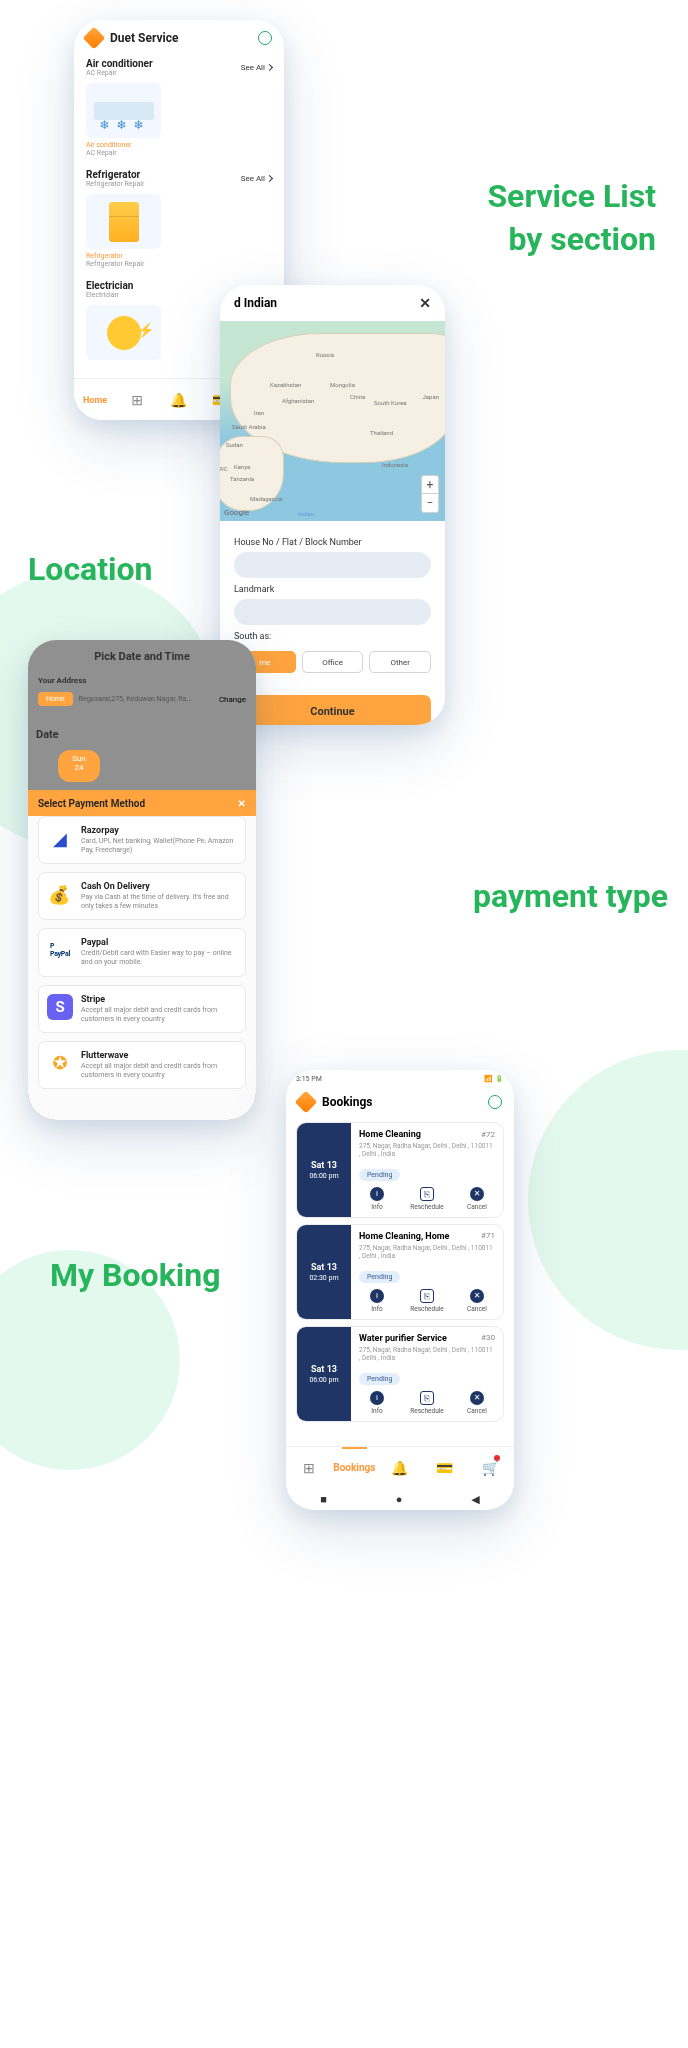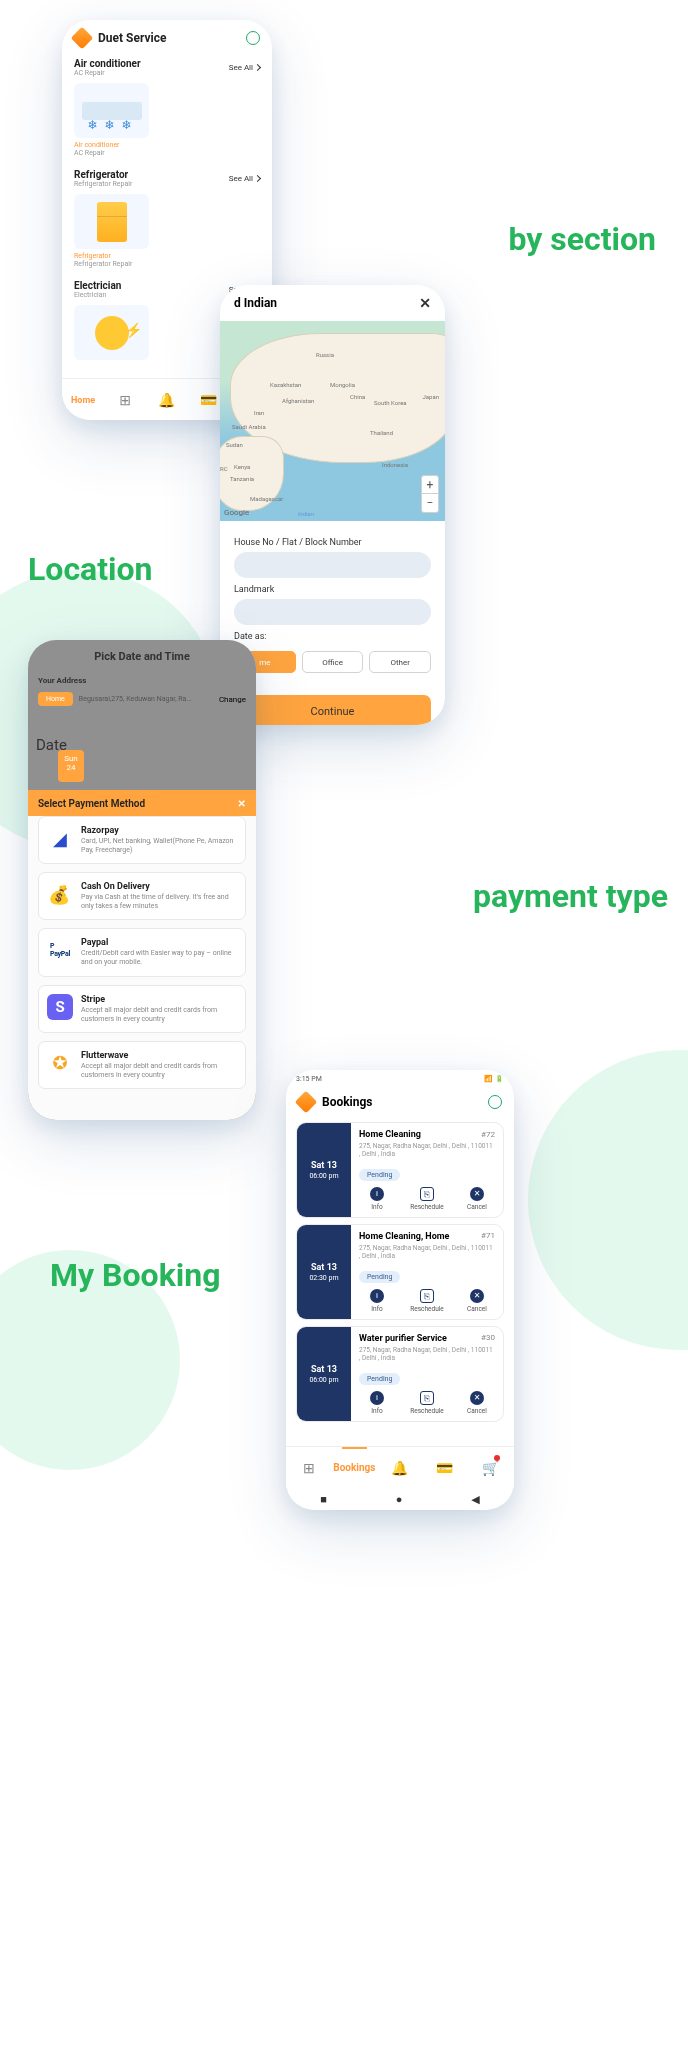--- a/index.html
+++ b/index.html
@@ -2,21 +2,21 @@
 <html><head>
 <meta charset="utf-8">
 <style>
 body{margin:0;background:#fff;font-family:-apple-system,BlinkMacSystemFont,'Segoe UI',Roboto,Arial,sans-serif;width:688px;height:2048px;position:relative;overflow:hidden}
 *{box-sizing:border-box}
 .device{position:absolute;background:#fff;border-radius:28px;box-shadow:0 20px 60px rgba(0,60,120,.15),0 8px 20px rgba(0,60,120,.1)}
 .device-inner{position:relative;width:100%;height:100%;border-radius:28px;overflow:hidden}
 .annotation{position:absolute;font-size:32px;font-weight:700;color:#27b55c;line-height:1.35}
 
 
-.d1{left:62px;top:20px;width:210px;height:400px}
+.d1{left:74px;top:20px;width:210px;height:400px}
 .d1 .topbar{display:flex;align-items:center;padding:10px 12px 8px;gap:8px}
 .logo-diamond{width:16px;height:16px;transform:rotate(45deg);background:linear-gradient(135deg,#ffa93e,#ff7a00);border-radius:3px}
 .d1 .title{font-size:12px;font-weight:700;color:#222;flex:1}
 .globe{width:14px;height:14px;border:1.5px solid #1fa56c;border-radius:50%;position:relative}
 .section{padding:4px 12px 8px}
 .sec-head{display:flex;justify-content:space-between;align-items:center;margin-bottom:2px}
 .sec-title{font-size:10px;font-weight:700;color:#222}
 .sec-sub{font-size:7px;color:#999}
 .see-all{font-size:8px;color:#333;display:flex;align-items:center;gap:2px}
 .chevron{width:5px;height:5px;border-top:1.5px solid #333;border-right:1.5px solid #333;transform:rotate(45deg)}
@@ -49,33 +49,33 @@
 .google-watermark{position:absolute;left:4px;bottom:4px;font-size:8px;color:#666}
 .zoom{position:absolute;right:6px;bottom:8px;background:#fff;border:1px solid #d0d0d0;border-radius:3px;width:18px}
 .zoom div{height:18px;text-align:center;line-height:18px;font-size:12px;color:#555}
 .zoom div:first-child{border-bottom:1px solid #d0d0d0}
 .form{padding:10px 14px}
 .flabel{font-size:9px;color:#333;margin:6px 0 5px}
 .finput{width:100%;height:26px;background:#e6ecf3;border-radius:14px}
 .save-row{display:flex;gap:6px;margin-top:10px}
 .save-btn{flex:1;height:22px;border:1px solid #d3d3d3;border-radius:5px;font-size:8px;display:flex;align-items:center;justify-content:center;color:#444;background:#fff}
 .save-btn.active{background:#ffa43e;border-color:#ffa43e;color:#fff}
-.continue{margin:12px 14px;height:32px;background:#ffa43e;border-radius:7px;display:flex;align-items:center;justify-content:center;font-size:11px;font-weight:400;color:#333}
+.continue{margin:12px 14px;height:32px;background:#ffa43e;border-radius:7px;display:flex;align-items:center;justify-content:center;font-size:11px;font-weight:700;color:#333}
 
 
 .d3{left:28px;top:640px;width:228px;height:480px}
 .dim{position:absolute;inset:0;background:rgba(70,70,70,.6)}
 .dim-head{position:absolute;top:10px;left:0;right:0;text-align:center;font-size:11px;font-weight:700;color:#333}
 .dim-address{position:absolute;top:36px;left:10px;font-size:8px;font-weight:700;color:#333}
 .dim-row{position:absolute;top:52px;left:10px;right:10px;display:flex;align-items:center;gap:6px}
 .dim-chip{padding:3px 8px;background:#ffa43e;border-radius:4px;font-size:7px;color:#fff}
 .dim-txt{font-size:7px;color:#555;flex:1}
 .dim-change{font-size:8px;font-weight:400}
-.dim-date{position:absolute;top:96px;left:8px;font-size:15px;font-weight:400;color:#333}
-.dim-datecard{position:absolute;top:110px;left:30px;width:26px;height:32px;background:#ffa43e;border-radius:4px;text-align:center;font-size:8px;color:#fff;padding-top:4px}
+.dim-date{position:absolute;top:88px;left:8px;font-size:11px;font-weight:700;color:#333}
+.dim-datecard{position:absolute;top:110px;left:30px;width:42px;height:32px;background:#ffa43e;border-radius:12px;text-align:center;font-size:8px;color:#fff;padding-top:4px}
 .sheet{position:absolute;top:150px;left:0;right:0;bottom:0;background:#fbfbfb}
 .sheet-head{height:26px;background:#ffa43e;display:flex;justify-content:space-between;align-items:center;padding:0 10px;font-size:10px;font-weight:600;color:#222}
 .total{padding:8px 16px;font-size:9px;color:#888}
 .total b{font-size:14px;color:#222}
 .pm{margin:0 10px 8px;border:1px solid #e8e8e8;border-radius:7px;padding:8px;display:flex;gap:8px;background:#fff}
 .pm-icon{width:26px;height:26px;flex-shrink:0;display:flex;align-items:center;justify-content:center;border-radius:5px}
 .pm-body{flex:1}
 .pm-title{font-size:9px;font-weight:700;color:#222}
 .pm-desc{font-size:7px;color:#888;line-height:1.3;margin-top:2px}
 .razorpay-i{color:#2a4cce;font-size:18px}
@@ -116,21 +116,21 @@
 .b3{top:1250px;left:-40px;width:220px;height:220px}
 </style>
 </head>
 <body>
 
 <div class="blob b1"></div>
 <div class="blob b2"></div>
 <div class="blob b3"></div>
 
 <div class="annotation" style="right:32px;top:175px;text-align:right">
-  <br><span>by section</span>
+  <span>Service List</span><br><span>by section</span>
 </div>
 <div class="annotation" style="left:28px;top:505px">
   <br><span>Location</span>
 </div>
 <div class="annotation" style="right:20px;top:832px;text-align:right">
   <br><span>payment type</span>
 </div>
 <div class="annotation" style="left:50px;top:1254px">
   <span>My Booking</span>
 </div>
@@ -249,21 +249,21 @@
     <div class="zoom">
       <div>+</div>
       <div>−</div>
     </div>
   </div>
   <div class="form">
     <div class="flabel">House No / Flat / Block Number</div>
     <div class="finput"></div>
     <div class="flabel">Landmark</div>
     <div class="finput"></div>
-    <div class="flabel">Date as:</div>
+    <div class="flabel">South as:</div>
     <div class="save-row">
       <div class="save-btn active">me</div>
       <div class="save-btn">Office</div>
       <div class="save-btn">Other</div>
     </div>
   </div>
   <div class="continue">Continue</div>
 </div>
   </div>
 

